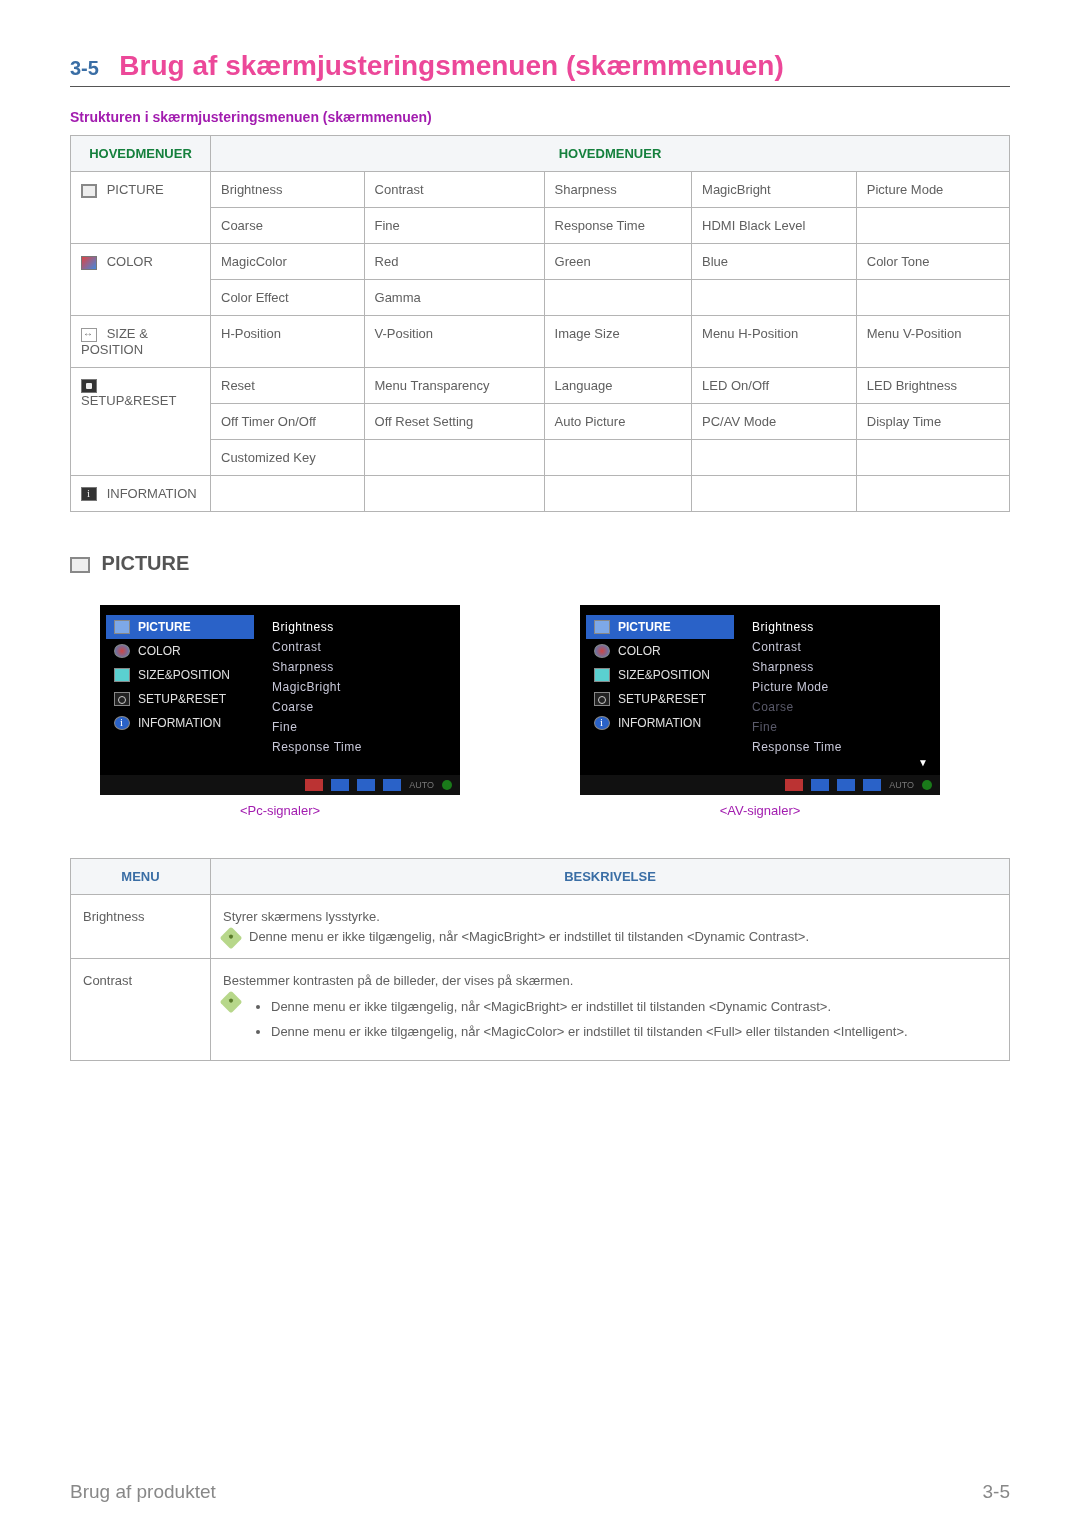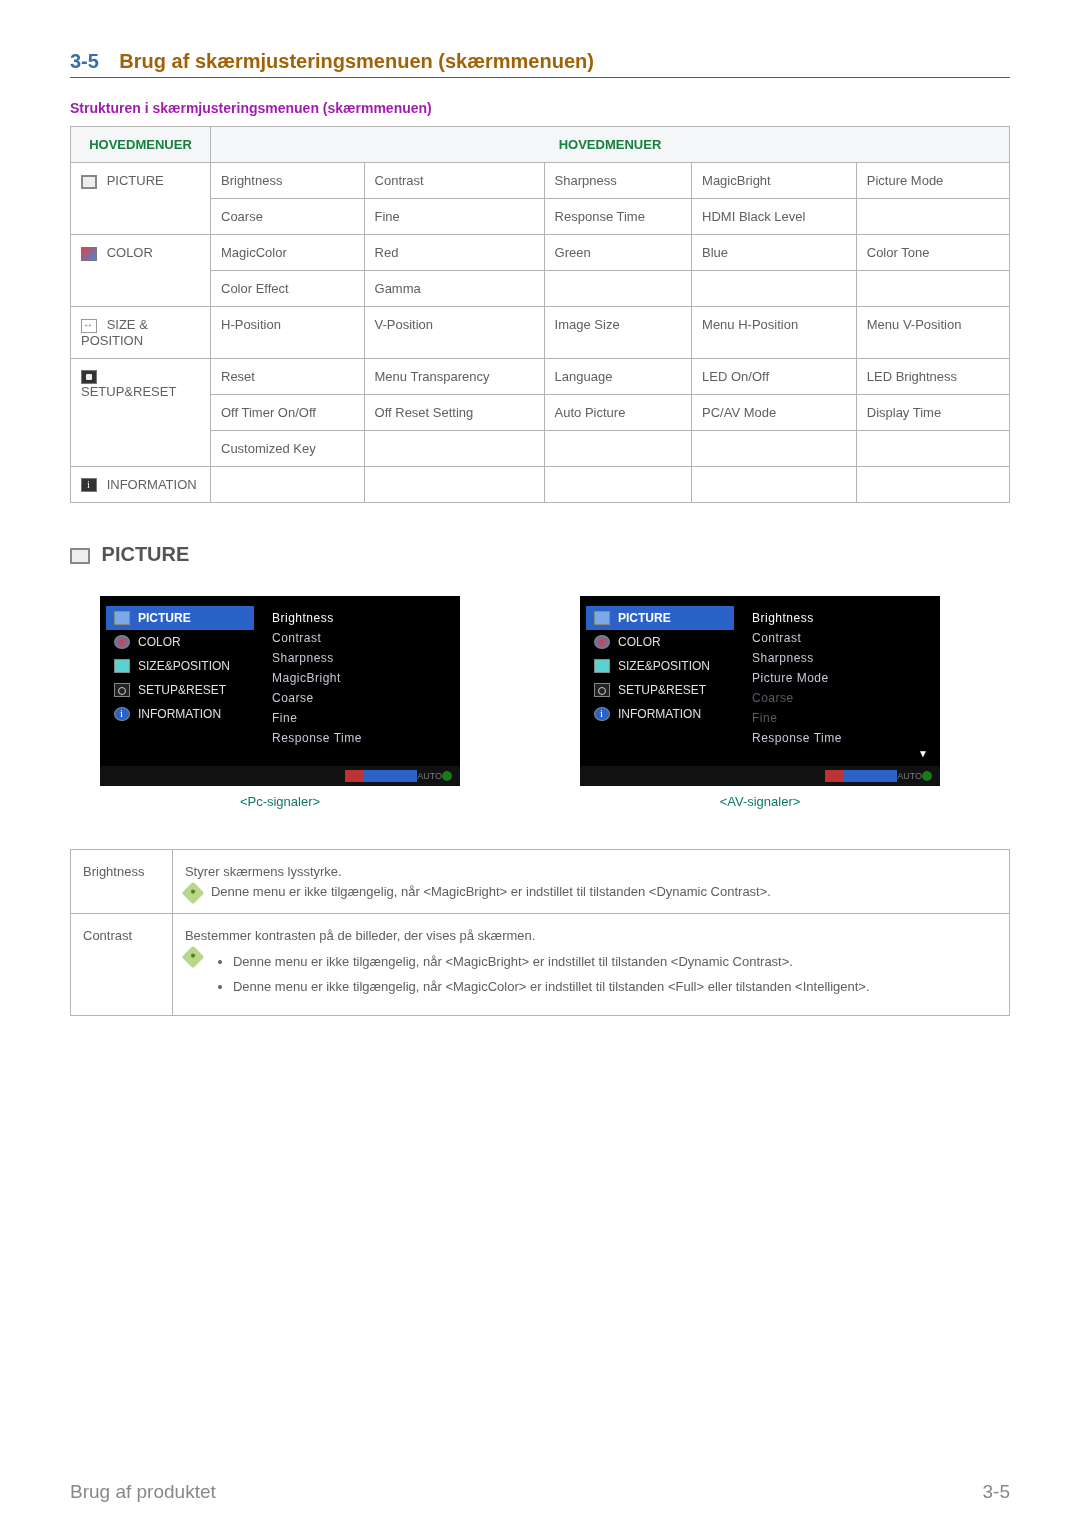--- a/index.html
+++ b/index.html
@@ -6,21 +6,21 @@
   body {
     font-family: Arial, Helvetica, sans-serif;
     background: #fff;
     color: #707070;
     padding: 50px 70px 30px 70px;
     width: 1080px;
     min-height: 1527px;
     position: relative;
   }
   .section-num { color: #3a6ea5; font-size: 20px; font-weight: bold; display: inline-block; margin-right: 16px; }
-  .section-title { color: #a16207; font-size: 20px; font-weight: bold; display: inline-block; }
+  .section-title { color: #ec4899; font-size: 28px; font-weight: bold; display: inline-block; }
   .hr { border: none; border-top: 1px solid #555; margin-top: 4px; margin-bottom: 22px; }
   .subheading { color: #a21caf; font-weight: bold; font-size: 14px; margin-bottom: 10px; }
 
   table.menu-table { width: 100%; border-collapse: collapse; margin-bottom: 40px; }
   table.menu-table th {
     background: #f4f6f8; color: #15803d; font-weight: bold; font-size: 13px;
     border: 1px solid #b4b4b4; padding: 10px 8px; text-align: center;
   }
   table.menu-table td {
     border: 1px solid #b4b4b4; padding: 10px 10px; font-size: 13px; color: #606060; vertical-align: top;
@@ -33,38 +33,38 @@
   .menu-icon-setup { background:#333; position: relative; }
   .menu-icon-setup::before{content:"";position:absolute;left:4px;top:3px;width:6px;height:6px;background:#eee;border-radius:1px;}
   .menu-icon-info { background:#333; position:relative; }
   .menu-icon-info::before{content:"i";position:absolute;left:5px;top:-1px;font-size:11px;color:#eee;font-family:serif;}
 
   .picture-heading { margin: 20px 0 30px 0; font-size: 20px; font-weight: bold; color: #555; }
   .picture-heading .menu-icon { width: 20px; height: 16px; }
 
   .osd-row { display: flex; gap: 120px; justify-content: flex-start; padding-left: 30px; margin-bottom: 40px;}
   .osd-block { width: 360px; }
-  .osd-caption { text-align: center; font-size: 13px; color: #0f766e; margin-top: 8px;}
+  .osd-caption { text-align: center; font-size: 13px; color: #a21caf; margin-top: 8px;}
   .osd { width: 360px; height: 190px; background:#000; display:flex; position:relative; font-family: Arial; }
   .osd-left { width: 160px; padding: 10px 6px; }
   .osd-right { flex:1; padding: 12px 12px; color:#c8c8d8; font-size:12px; }
   .osd-item { display:flex; align-items:center; gap:8px; padding:5px 8px; color:#e0e0e0; font-size:12px; }
   .osd-item.selected { background:#2a62c8; color:#fff; font-weight:bold; }
   .osd-ico { width:16px;height:14px; display:inline-block; background:#555; border:1px solid #888; }
   .osd-ico.pic{ background:#7da8e8; }
   .osd-ico.col{ background: radial-gradient(circle,#c44,#48c); border-radius:50%;}
   .osd-ico.siz{ background:#5ad0d0; }
   .osd-ico.set{ background:#222; position:relative;}
   .osd-ico.set::before{content:"";position:absolute;left:3px;top:3px;width:6px;height:6px;border:1px solid #ccc;border-radius:50%;}
   .osd-ico.inf{ background:#2a62c8; border-radius:50%; position:relative;}
   .osd-ico.inf::before{content:"i";position:absolute;left:5px;top:-1px;color:#fff;font-family:serif;font-size:11px;}
   .osd-opt { padding: 3px 0; letter-spacing: .5px;}
   .osd-opt.hi { color:#fff; }
   .osd-opt.dim { color:#5a5a6a; }
-  .osd-bottom { position:absolute; bottom:0; left:0; right:0; height:20px; background:#111; display:flex; justify-content:flex-end; align-items:center; padding:0 8px;margin-top:44px;}
+  .osd-bottom { position:absolute; bottom:0; left:0; right:0; height:20px; background:#111; display:flex; justify-content:flex-end; align-items:center; gap:8px; padding:0 8px;margin-top:44px;}
   .osd-btn{ width:18px;height:12px;background:#2a62c8; display:inline-block; }
   .osd-btn.x{background:#b33;}
   .osd-bottom span.auto{ font-size:9px;color:#777;}
   .osd-bottom span.pwr{ width:10px;height:10px;border-radius:50%;background:#1a7a1a;display:inline-block;}
 
   table.desc-table { width: 100%; border-collapse: collapse; }
   table.desc-table th {
     background: #f4f6f8; color: #3a6ea5; font-weight: bold; font-size: 13px;
     border: 1px solid #b4b4b4; padding: 10px 8px; text-align: center;
   }
@@ -282,20 +282,24 @@
         <span class="auto">AUTO</span>
         <span class="pwr"></span>
       </div>
     </div>
     <div class="osd-caption">&lt;AV-signaler&gt;</div>
   </div>
 </div>
 
 <table class="desc-table">
   <tbody>
+      <tr>
+    <th style="width:140px">MENU</th>
+    <th>BESKRIVELSE</th>
+  </tr>
   <tr>
     <td>Brightness</td>
     <td>
       <div>Styrer skærmens lysstyrke.</div>
       <div class="notewrap">
         <span class="note-ico"></span>
         <div>Denne menu er ikke tilgængelig, når &lt;MagicBright&gt; er indstillet til tilstanden &lt;Dynamic Contrast&gt;.</div>
       </div>
     </td>
   </tr>

